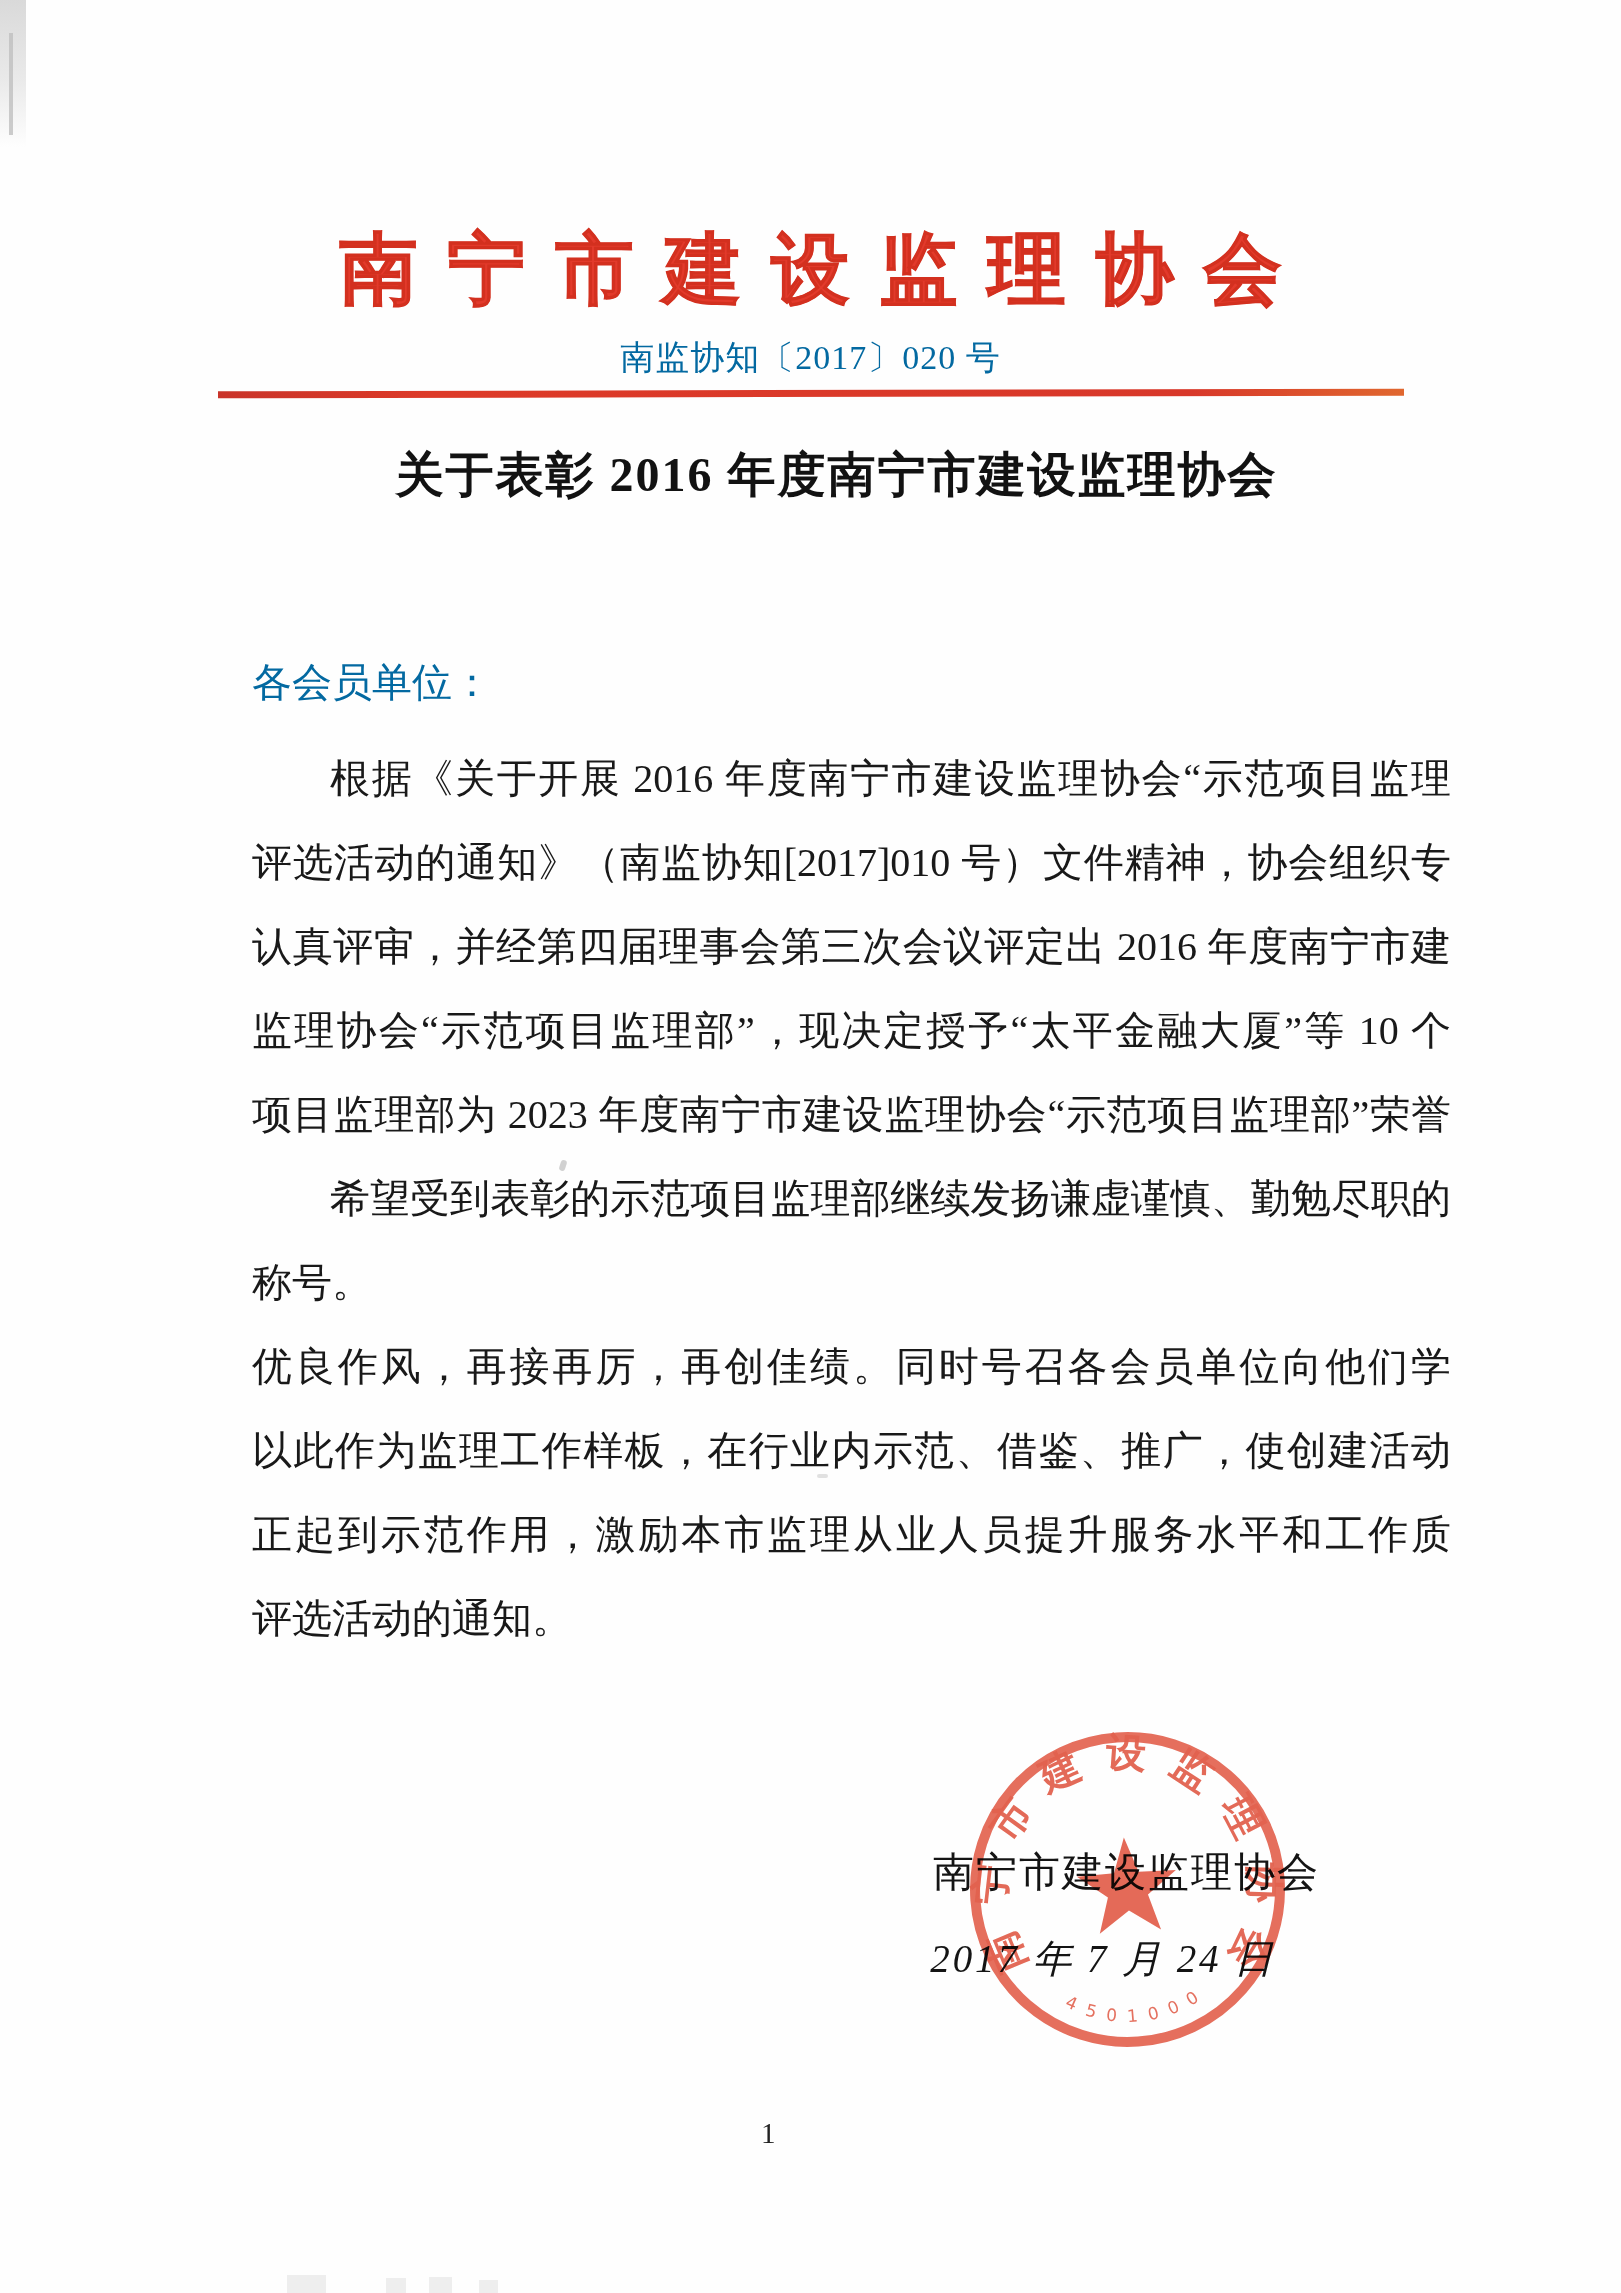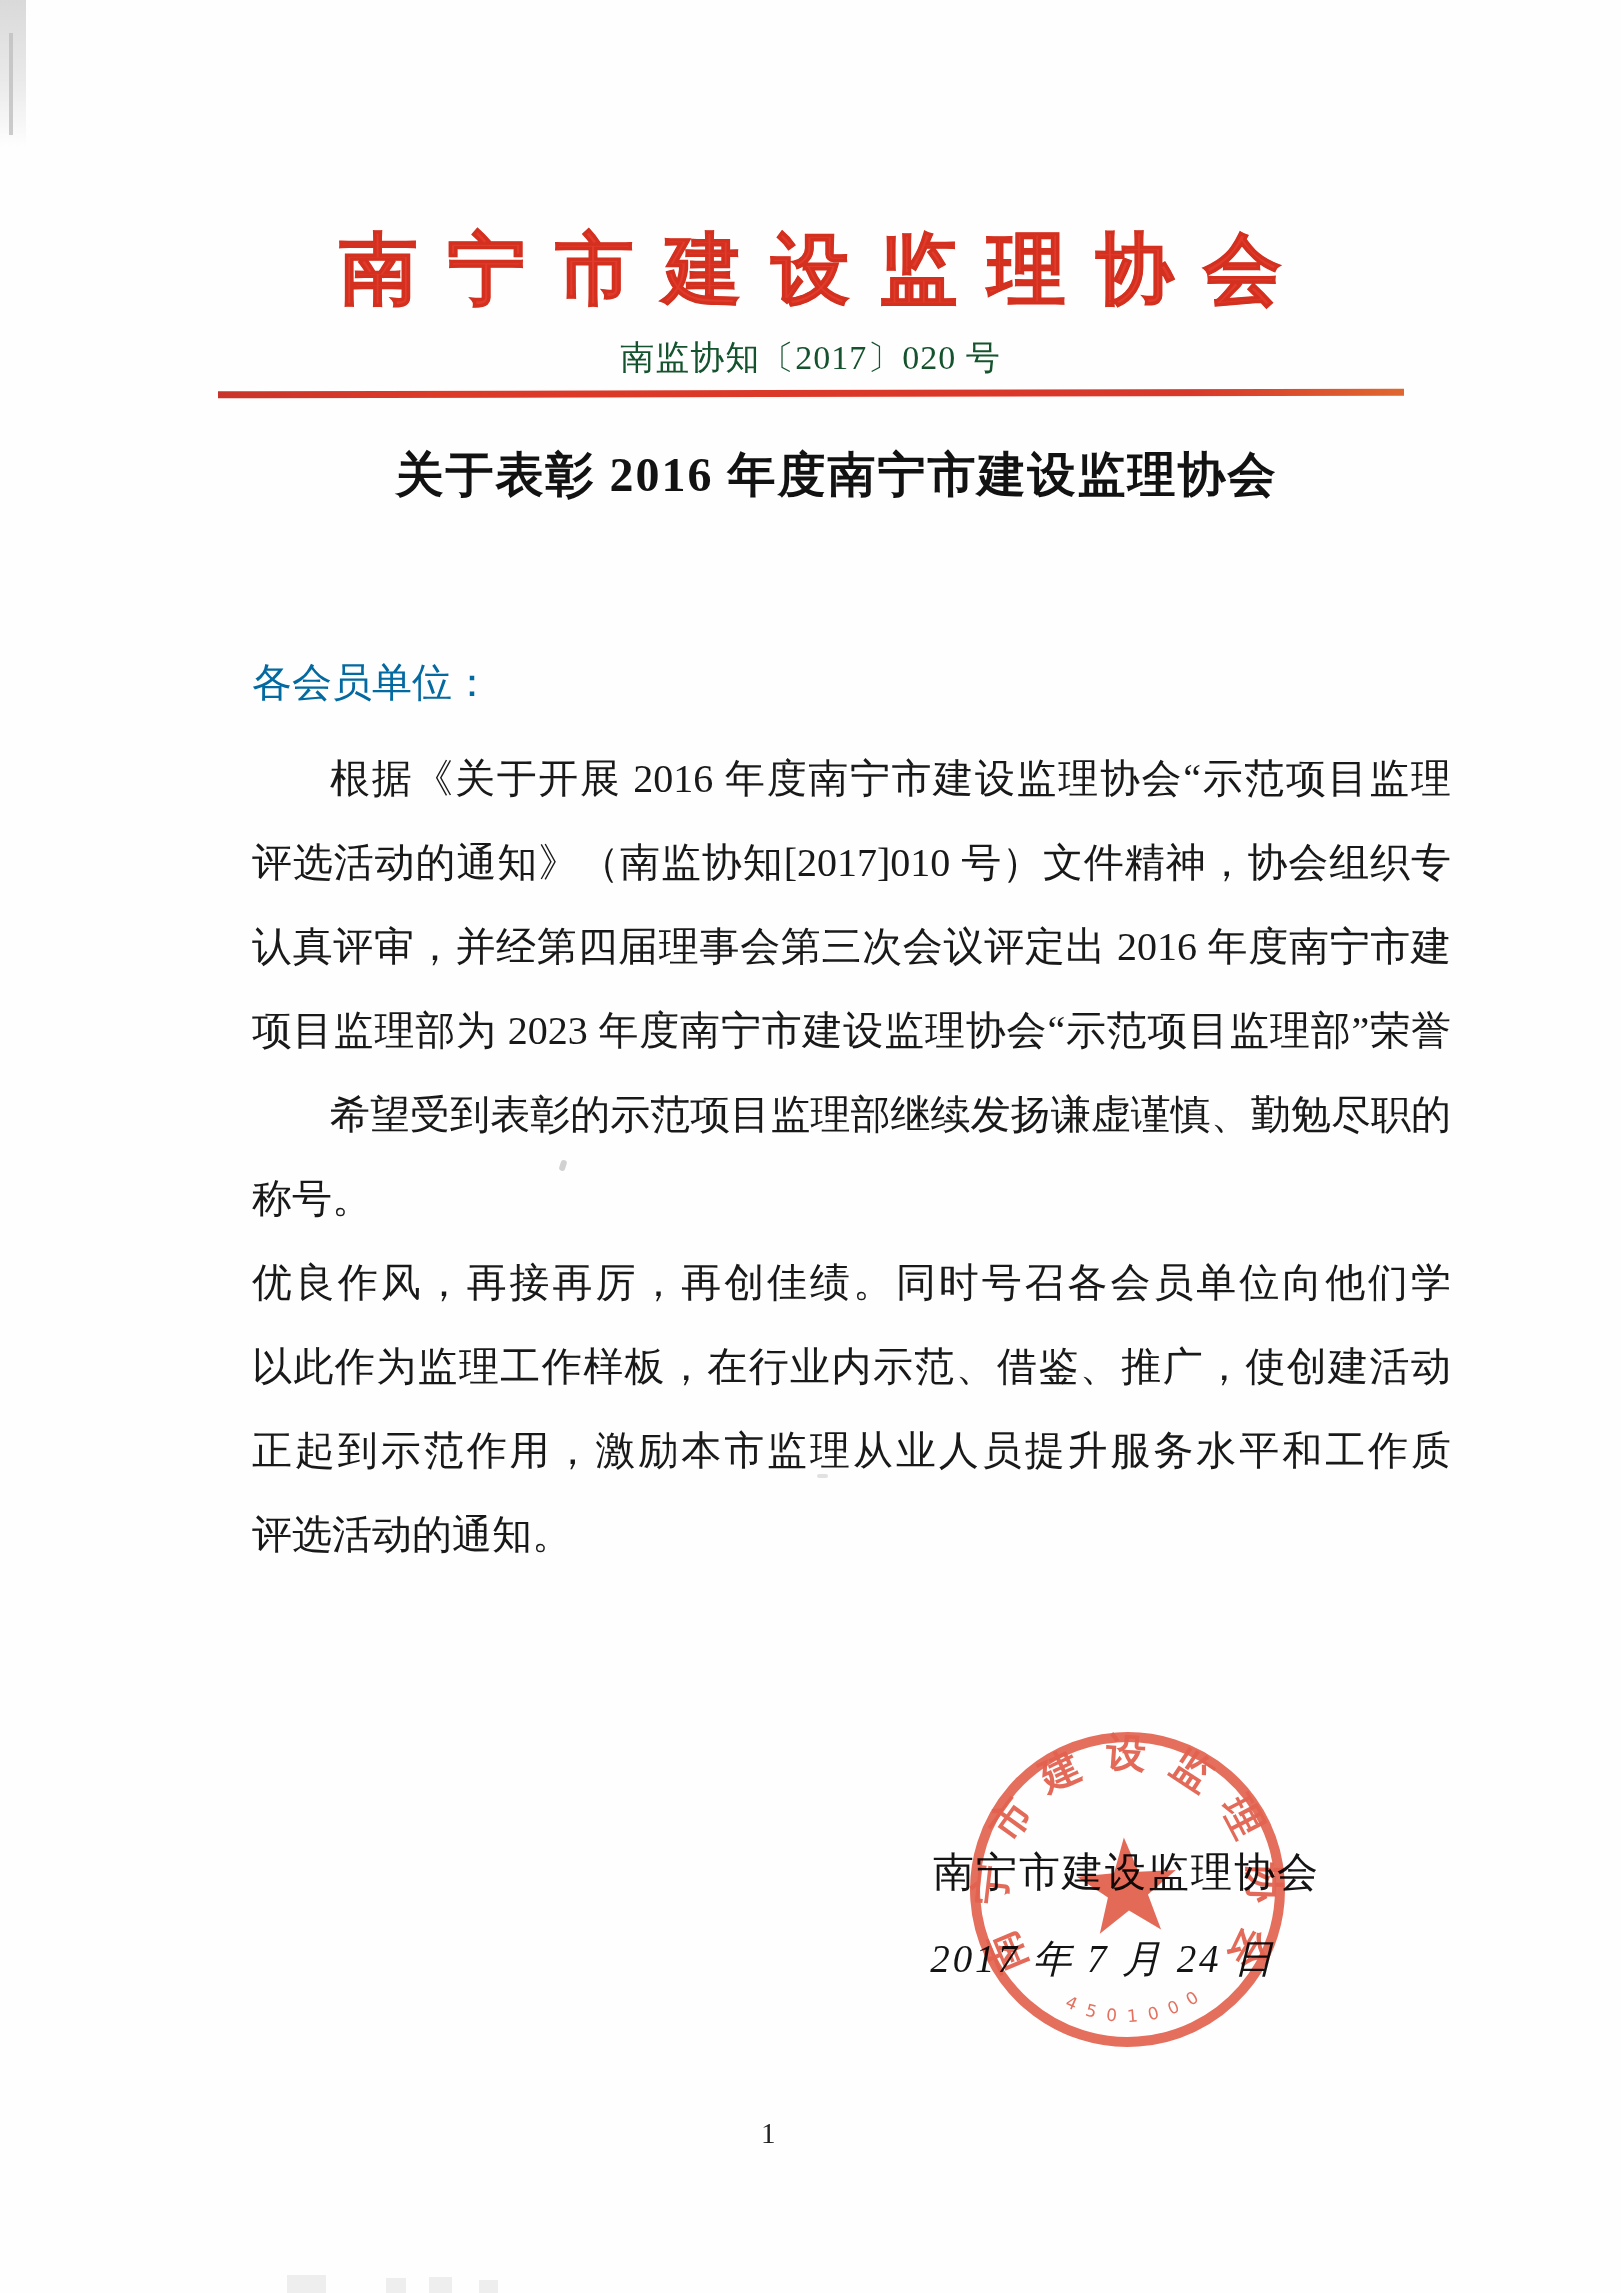--- a/index.html
+++ b/index.html
@@ -38,21 +38,21 @@
     position:absolute;top:218px;left:0;width:100%;
     margin:0;text-align:center;
     font-family:"Liberation Sans","DejaVu Sans",sans-serif;
     font-size:78px;font-weight:900;
     letter-spacing:30px;text-indent:30px;
     color:#e23a2b;
     -webkit-text-stroke:1px #d3301f;
   }
   .doc-number{
     position:absolute;top:335px;left:0;width:100%;
-    text-align:center;font-size:34px;letter-spacing:1px;color:#14532d;
+    text-align:center;font-size:34px;letter-spacing:1px;color:#0369a1;
   }
   .red-rule{
     position:absolute;top:390px;left:218px;width:1186px;height:6.9px;
     background:linear-gradient(90deg,#c9342a,#dd3a28 18%,#d8382a 82%,#e0672f);
     transform:rotate(-0.12deg);
   }
 
   
   .doc-title{
     position:absolute;left:0;width:100%;text-align:center;
@@ -121,20 +121,21 @@
   <div class="red-rule"></div>
 
   <div class="doc-title l1">关于表彰 2016 年度南宁市建设监理协会</div>
 
   <div class="salutation">各会员单位：</div>
 
   <div class="body-block">
     <div class="line ind j">根据《关于开展 2016 年度南宁市建设监理协会“示范项目监理部”</div>
     <div class="line j">评选活动的通知》（南监协知[2017]010 号）文件精神，协会组织专家</div>
     <div class="line j">认真评审，并经第四届理事会第三次会议评定出 2016 年度南宁市建设</div>
+    <div class="line j">监理协会“示范项目监理部”，现决定授予“太平金融大厦”等 10 个</div>
     <div class="line j">项目监理部为 2023 年度南宁市建设监理协会“示范项目监理部”荣誉</div>
     <div class="line ind j">希望受到表彰的示范项目监理部继续发扬谦虚谨慎、勤勉尽职的</div>
     <div class="line">称号。</div>
     <div class="line j">优良作风，再接再厉，再创佳绩。同时号召各会员单位向他们学习，</div>
     <div class="line j">以此作为监理工作样板，在行业内示范、借鉴、推广，使创建活动真</div>
     <div class="line j">正起到示范作用，激励本市监理从业人员提升服务水平和工作质量，</div>
     <div class="line">评选活动的通知。</div>
   </div>
 
   <div class="signature">南宁市建设监理协会</div>

